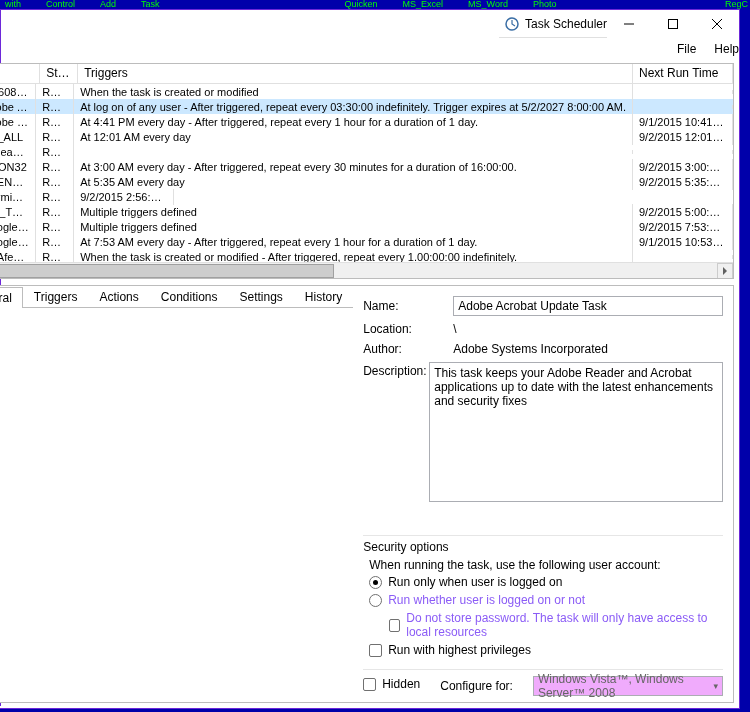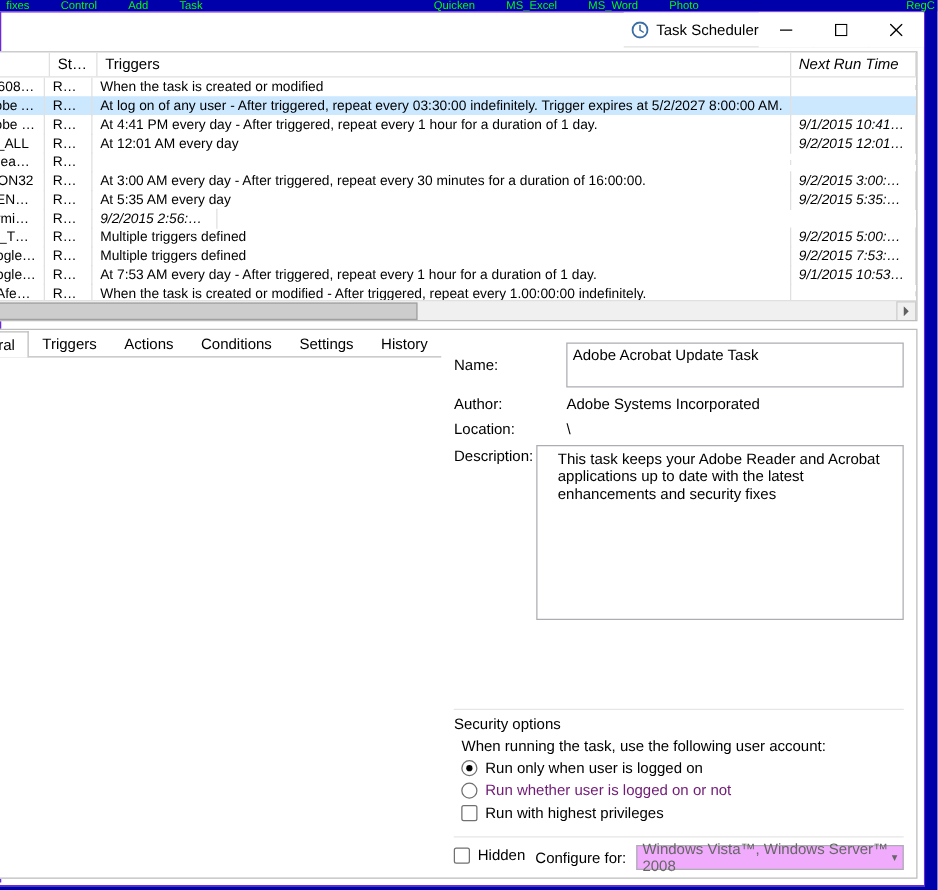--- a/index.html
+++ b/index.html
@@ -15,63 +15,63 @@
 .win-btn svg { width: 10px; height: 10px; }
 .menubar { height: 22px; display: flex; align-items: center; padding-left: 10px; gap: 18px; font-size: 12px; color: #000; }
 .menubar span { cursor: default; }
 .content-wrap { flex: 1; display: flex; flex-direction: column; border: 2px solid #fff; border-top: none; padding: 3px; }
 .list-pane { height: 216px; border: 1px solid #bcbcbc; display: flex; flex-direction: column; overflow: hidden; background: #fff; }
 .list-header { display: flex; height: 20px; border-bottom: 1px solid #e0e0e0; background: #fff; font-size: 12px; }
 .col { padding: 2px 6px; border-right: 1px solid #e0e0e0; white-space: nowrap; overflow: hidden; text-overflow: ellipsis; }
 .col-name { width: 82px; }
 .col-status { width: 38px; }
 .col-triggers { flex: 1; }
-.col-runtime { width: 100px; text-align: left; font-style: italic; }
+.col-runtime { width: 100px; text-align: left; }
 .list-body { flex: 1; overflow: hidden; }
 .row { display: flex; height: 15px; align-items: center; font-size: 11px; color: #000; }
 .row.selected { background: #cce8ff; }
 .row-icon { width: 14px; height: 12px; display: flex; align-items: center; justify-content: center; margin-left: 2px; margin-right: 2px; }
 .row .col-name { width: 78px; display: flex; align-items: center; }
 .row .col-name-txt { white-space: nowrap; overflow: hidden; text-overflow: ellipsis; flex:1; }
 .row .col-status { width: 38px; }
 .row .col-triggers { flex: 1; white-space: nowrap; overflow: hidden; text-overflow: ellipsis; }
 .row .col-runtime { width: 100px; white-space: nowrap; overflow:hidden; }
 .hscroll { height: 16px; background: #f0f0f0; border-top: 1px solid #e0e0e0; position: relative; display:flex; align-items:center; }
 .hscroll-btn { width:16px; height:16px; background:#f0f0f0; display:flex; align-items:center; justify-content:center; border:1px solid #ccc; }
 .hscroll-track { flex:1; height:16px; position:relative; }
 .hscroll-thumb { position:absolute; left:0; width:360px; height:14px; top:1px; background:#cdcdcd; border:1px solid #a0a0a0; }
 .details-pane { flex: 1; border: 1px solid #bcbcbc; margin-top: 6px; background: #fff; display: flex; flex-direction: row; }
 .tabs { display: flex; height: 22px; border-bottom: 1px solid #bcbcbc; background: #fff; font-size: 12px; }
 .tab { padding: 3px 10px 2px; border: 1px solid transparent; border-bottom: none; cursor: default; }
 .tab.active { border-color: #bcbcbc; background: #fff; position: relative; top: 1px; border-top: 1px solid #bcbcbc; }
 .tab-body { flex:1; padding: 10px 10px 6px; display:flex; flex-direction:column; font-size:12px; color:#000; }
 .form-row { display:flex; align-items:center; margin-bottom:6px;gap:24px; }
 .form-label { width: 66px; }
-.form-input { flex:1; border:1px solid #abadb3; padding:2px 4px; font-size:12px; height:36px; background:#fff; color:#000; }
+.form-input { flex:1; border:1px solid #abadb3; padding:2px 4px; font-size:12px; height:20px; background:#fff; color:#000; }
 .form-text { padding-left:0; }
-.desc-box { flex:1; border:1px solid #abadb3; padding:3px 16px; font-size:12px; background:#fff; color:#000; margin-bottom:10px; min-height:140px; }
+.desc-box { flex:1; border:1px solid #abadb3; padding:3px 4px; font-size:12px; background:#fff; color:#000; margin-bottom:10px; min-height:140px; }
 .desc-row { display:flex; margin-bottom:6px; align-items:flex-start; }
 .desc-row .form-label { padding-top:2px; }
 .security { margin-top:2px; margin-bottom:4px; }
 .sec-title { margin-bottom:4px; border-top:1px solid #e6e6e6; padding-top:4px; }
 .sec-line { margin-left:6px; margin-bottom:3px; }
 .radio-row, .check-row { display:flex; align-items:center; margin-left:6px; margin-bottom:4px; gap:6px; }
 .radio, .checkbox { width:13px; height:13px; border:1px solid #707070; border-radius:50%; display:flex; align-items:center; justify-content:center; background:#fff; }
 .checkbox { border-radius:2px; }
 .radio.checked::after { content:""; width:5px; height:5px; background:#000; border-radius:50%; }
-.bottom-row { display:flex; align-items:center; gap:8px; border-top:1px solid #e6e6e6; padding-top:6px; margin-top:4px; }
+.bottom-row { display:flex; align-items:center; gap:20px; border-top:1px solid #e6e6e6; padding-top:6px; margin-top:4px; }
 .combo { flex:1; max-width:540px; height:20px; border:1px solid #abadb3; background:#f0abfc; color:#666; display:flex; align-items:center; padding:0 4px; justify-content:space-between; }
 .combo-arrow { font-size:9px; color:#666; }
-.disabled { color:#701a75; }
+.disabled { color:#8b5cf6; }
 </style>
 </head>
 <body>
 
 <div class="taskbar-strip">
-  <span>fixes</span>
+  <span>with</span>
   <span>Control</span>
   <span>Add</span>
   <span>Task</span>
   <span style="margin-left:160px">Quicken</span>
   <span>MS_Excel</span>
   <span>MS_Word</span>
   <span>Photo</span>
   <span style="margin-left:auto; margin-right:2px">RegC</span>
 </div>
 
@@ -97,20 +97,24 @@
         </div>
       <div class="win-btn">
           <svg viewBox="0 0 10 10">
             <line x1="0" y1="0" x2="10" y2="10" stroke="#000"></line>
             <line x1="10" y1="0" x2="0" y2="10" stroke="#000"></line>
           </svg>
         </div>
     </div>
   </div>
 
+  <div class="menubar">
+    <span>File</span>
+    <span>Help</span>
+  </div>
 
   <div class="content-wrap">
     <div class="list-pane">
       <div class="list-header">
         <div class="col col-name">Name</div>
         <div class="col col-status">Status</div>
         <div class="col col-triggers">Triggers</div>
         <div class="col col-runtime">Next Run Time</div>
       </div>
       <div class="list-body" id="list-body">
@@ -307,43 +311,47 @@
         <div class="tab">Conditions</div>
         <div class="tab">Settings</div>
         <div class="tab">History</div>
       </div>
       <div class="tab-body">
         <div class="form-row">
           <div class="form-label">Name:</div>
           <div class="form-input">Adobe Acrobat Update Task</div>
         </div>
         <div class="form-row">
+          <div class="form-label">Location:</div>
+          <div class="form-text">\</div>
+        </div>
+        <div class="form-row">
           <div class="form-label">Author:</div>
           <div class="form-text">Adobe Systems Incorporated</div>
-        </div>
-        <div class="form-row">
-          <div class="form-label">Location:</div>
-          <div class="form-text">\</div>
         </div>
         <div class="desc-row" style="flex:1">
           <div class="form-label">Description:</div>
           <div class="desc-box">This task keeps your Adobe Reader and Acrobat applications up to date with the latest enhancements and security fixes</div>
         </div>
 
         <div class="security">
           <div class="sec-title">Security options</div>
           <div class="sec-line">When running the task, use the following user account:</div>
           <div class="radio-row">
             <div class="radio checked"></div>
             <span>Run only when user is logged on</span>
           </div>
           <div class="radio-row disabled">
             <div class="radio"></div>
             <span>Run whether user is logged on or not</span>
           </div>
+          <div class="check-row disabled" style="margin-left:26px">
+            <div class="checkbox"></div>
+            <span>Do not store password. The task will only have access to local resources</span>
+          </div>
           <div class="check-row">
             <div class="checkbox"></div>
             <span>Run with highest privileges</span>
           </div>
         </div>
 
         <div class="bottom-row">
           <div class="check-row" style="margin-left:0">
             <div class="checkbox"></div>
             <span>Hidden</span>

